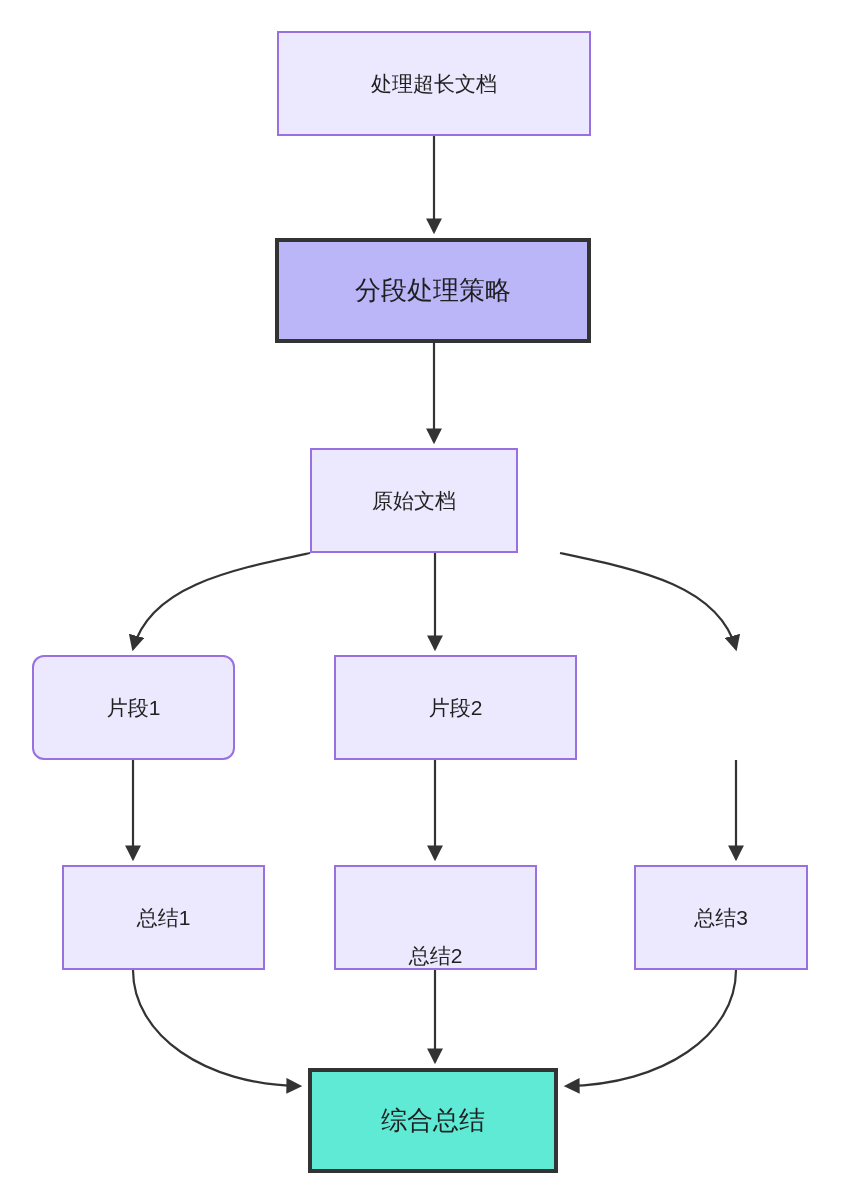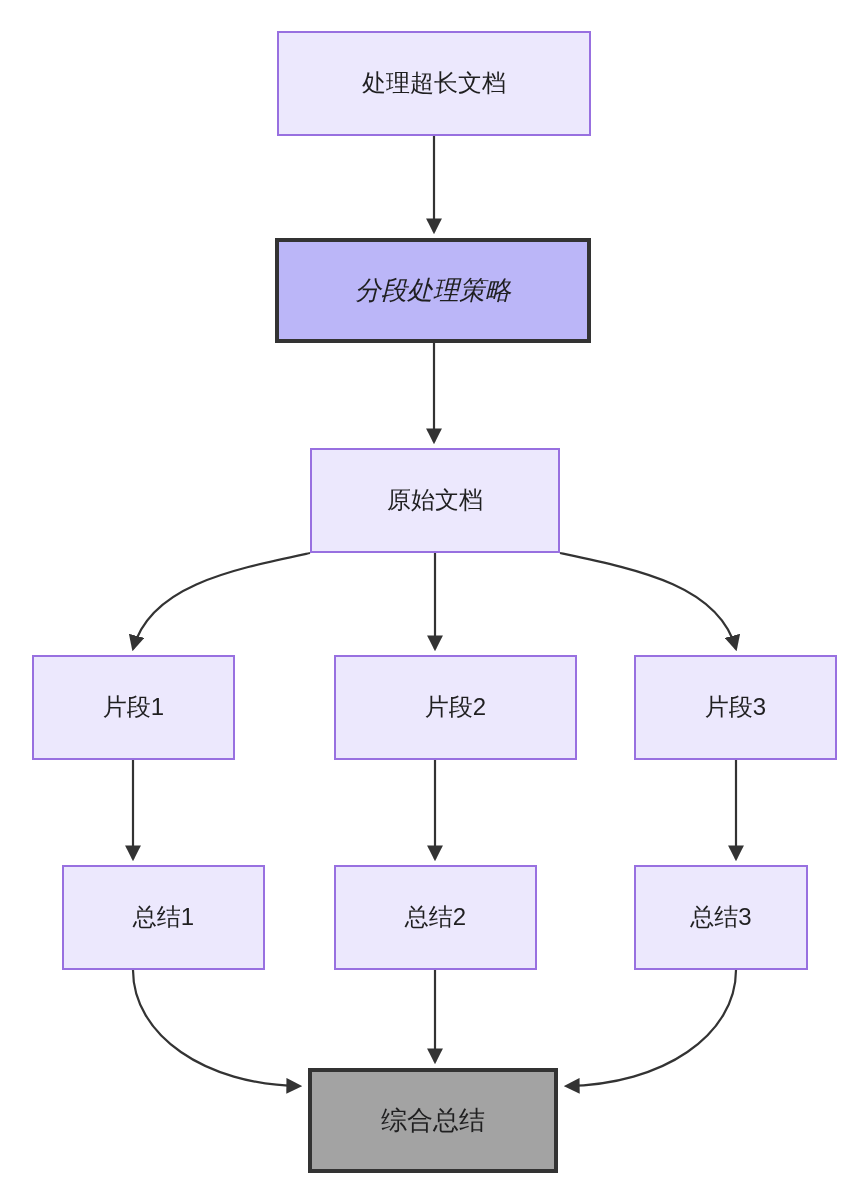--- a/index.html
+++ b/index.html
@@ -40,31 +40,31 @@
     line-height: 1.2;
   }
   .node-label {
     display: block;
     white-space: nowrap;
   }
   
   .node.style-default {
     background: #ece8fd;
     border: 2px solid #9870e0;
-    font-size: 24px;
+    font-size: 21px;
   }
   
   .node.style-highlight {
     background: #bbb6f8;
     border: 4px solid #333333;
     font-size: 26px;
   }
   
   .node.style-terminal {
-    background: #a3a3a3;
+    background: #5eead4;
     border: 4px solid #333333;
     font-size: 26px;
   }
   .edge-path {
     fill: none;
     stroke: #333333;
     stroke-width: 2.2px;
   }
   .arrow-head {
     fill: #333333;
@@ -102,45 +102,42 @@
 
     <path class="edge-path" marker-end="url(#arrow)" d="M 435 970 L 435 1062"></path>
 
     <path class="edge-path" marker-end="url(#arrow)" d="M 736 970 C 736 1035, 663 1085, 566 1086"></path>
   </svg>
 
   <div class="node style-default" style="left:277px; top:31px; width:314px; height:105px;">
     <span class="node-label">处理超长文档</span>
   </div>
 
-  <div class="node style-highlight" style="left:275px; top:238px; width:316px; height:105px;font-style:italic;">
+  <div class="node style-highlight" style="left:275px; top:238px; width:316px; height:105px;">
     <span class="node-label">分段处理策略</span>
   </div>
 
-  <div class="node style-default" style="left:310px; top:448px; width:250px; height:105px;">
+  <div class="node style-default" style="left:310px; top:448px; width:208px; height:105px;">
     <span class="node-label">原始文档</span>
   </div>
 
-  <div class="node style-default" style="left:32px; top:655px; width:203px; height:105px;">
+  <div class="node style-default" style="left:32px; top:655px; width:203px; height:105px;border-radius:12px;">
     <span class="node-label">片段1</span>
   </div>
 
   <div class="node style-default" style="left:334px; top:655px; width:243px; height:105px;">
     <span class="node-label">片段2</span>
   </div>
 
-  <div class="node style-default" style="left:634px; top:655px; width:203px; height:105px;">
-    <span class="node-label">片段3</span>
-  </div>
 
   <div class="node style-default" style="left:32px; top:865px; width:203px; height:105px;margin-left:30px;">
     <span class="node-label">总结1</span>
   </div>
 
-  <div class="node style-default" style="left:334px; top:865px; width:203px; height:105px;">
+  <div class="node style-default" style="left:334px; top:865px; width:203px; height:105px;align-items:flex-end;">
     <span class="node-label">总结2</span>
   </div>
 
   <div class="node style-default" style="left:634px; top:865px; width:174px; height:105px;">
     <span class="node-label">总结3</span>
   </div>
 
   <div class="node style-terminal" style="left:308px; top:1068px; width:250px; height:105px;">
     <span class="node-label">综合总结</span>
   </div>

